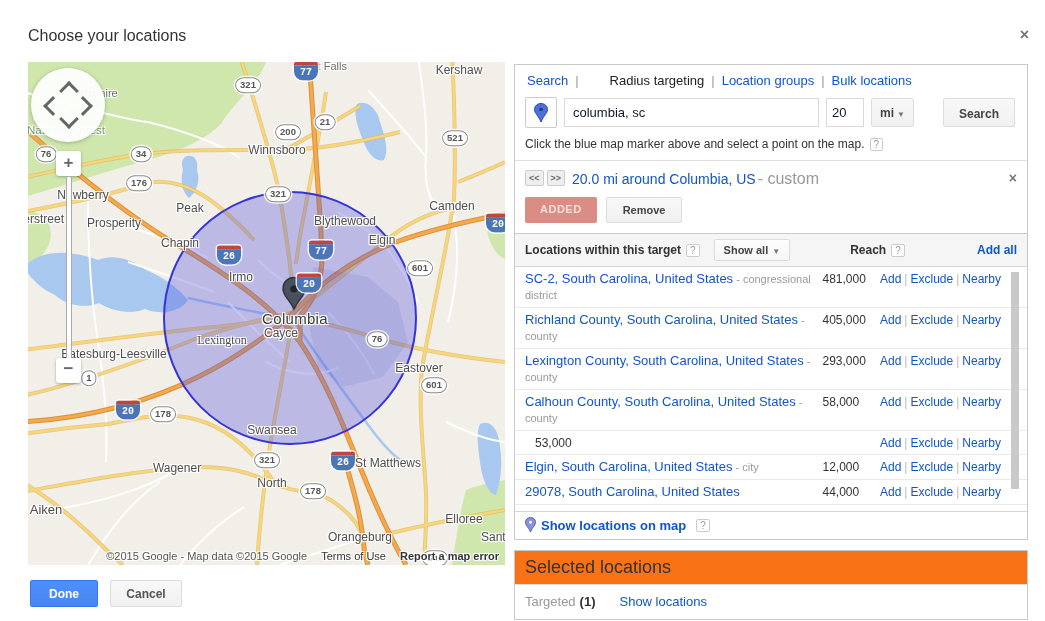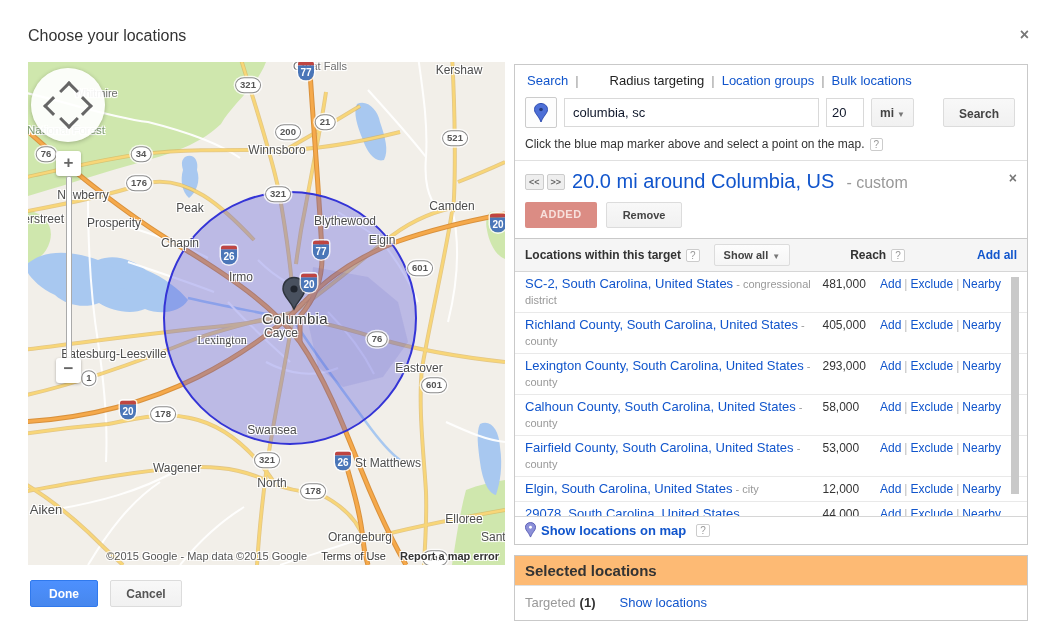--- a/index.html
+++ b/index.html
@@ -15,21 +15,21 @@
   .map svg{position:absolute;left:0;top:0;}
   .mlabel{position:absolute;transform:translate(-50%,-50%);font-size:12px;color:#4d4d4d;white-space:nowrap;
     text-shadow:-1px -1px 0 #fff,1px -1px 0 #fff,-1px 1px 0 #fff,1px 1px 0 #fff,0 1px 2px #fff;}
   .mlabel.big{font-size:15px;color:#3a3a3a;letter-spacing:.3px;}
   .mlabel.med{font-size:13px;}
   .mlabel.small{font-size:11px;color:#6f6f6f;}
   .mlabel.forest{color:#7d9b70;font-size:11.5px;}
   .sh{position:absolute;transform:translate(-50%,-50%);font-size:9.5px;font-weight:bold;line-height:1;}
   .sh.us{background:#fff;border:1px solid #8a8a8a;border-radius:9px/8px;padding:2px 4px;color:#555;
          box-shadow:0 0 0 1.5px rgba(255,255,255,.8);}
-  .sh.i{width:16px;border-radius:3px 3px 9px 9px;overflow:hidden;box-shadow:0 0 0 1.5px rgba(255,255,255,.8);}
+  .sh.i{width:24px;border-radius:3px 3px 9px 9px;overflow:hidden;box-shadow:0 0 0 1.5px rgba(255,255,255,.8);font-family:Liberation Mono, monospace;}
   .sh.i .band{display:block;height:4px;background:#bf4541;}
   .sh.i .num{display:block;background:#4a76b8;color:#fff;text-align:center;padding:2px 0 3px;font-size:10px;}
   .pan{position:absolute;left:3px;top:6px;width:74px;height:74px;border-radius:50%;background:rgba(255,255,255,.92);
        box-shadow:0 1px 4px rgba(0,0,0,.25);cursor:pointer;}
   .chev{position:absolute;width:11px;height:11px;border-top:3px solid #666;border-right:3px solid #666;}
   .chev.up{left:31px;top:16px;transform:rotate(-45deg);}
   .chev.down{left:31px;bottom:16px;transform:rotate(135deg);}
   .chev.left{left:15px;top:31px;transform:rotate(-135deg);}
   .chev.right{right:15px;top:31px;transform:rotate(45deg);}
   .zbtn{position:absolute;left:28px;width:25px;height:25px;background:#fff;border-radius:3px;
@@ -57,21 +57,21 @@
        font-family:"Liberation Sans",sans-serif;}
   .unitbtn{height:29px;line-height:29px;padding:0 8px;box-sizing:border-box;font-size:12px;}
   .unitbtn .car{font-size:8px;color:#777;margin-left:3px;}
   .searchbtn{height:29px;line-height:29px;width:72px;margin-left:22px;font-size:12px;}
   .hint{padding:0 10px 9px;font-size:12px;color:#333;}
   .qm{display:inline-block;font-size:10px;font-weight:normal;color:#999;border:1px solid #ccc;background:#fff;
       padding:0 3px;border-radius:2px;margin-left:5px;cursor:pointer;}
   .target{position:relative;border-top:1px solid #e0e0e0;padding:9px 10px 10px;}
   .navbtn{display:inline-block;background:#eee;border:1px solid #ccc;border-radius:2px;color:#666;
           font-size:9px;font-weight:bold;padding:2px 3px;margin-right:3px;vertical-align:3px;cursor:pointer;}
-  .ttl{font-size:20px;margin:0 12px 0 4px;}
+  .ttl{font-size:14px;margin:0 2px 0 4px;}
   .custom{color:#999;font-size:16px;}
   .tclose{position:absolute;right:10px;top:9px;color:#777;font-weight:bold;font-size:14px;cursor:pointer;}
   .badges{margin-top:9px;display:flex;gap:9px;}
   .added{background:#db8c84;color:#f7e0dc;font-size:11px;font-weight:bold;letter-spacing:.5px;
          padding:6px 15px;border-radius:2px;}
   .removebtn{padding:6px 16px;font-size:11px;}
   .lochead{display:flex;align-items:center;background:#f5f5f5;border-top:1px solid #c9c9c9;
            border-bottom:1px solid #d6d6d6;padding:5px 10px;font-size:12px;font-weight:bold;}
   .showall{margin-left:14px;padding:4px 9px;font-size:11px;background:linear-gradient(#fdfdfd,#f5f5f5);}
   .showall .car{font-size:8px;color:#777;margin-left:4px;}
@@ -80,21 +80,21 @@
   .listwrap{position:relative;height:244px;overflow:hidden;border-bottom:1px solid #d6d6d6;}
   .lrow{display:flex;align-items:flex-start;padding:4px 26px 4px 10px;border-bottom:1px solid #e9e9e9;}
   .lname{width:300px;font-size:13px;line-height:16px;}
   .ltype{color:#999;font-size:11px;}
   .lreach{width:60px;margin-left:10px;font-size:12px;color:#333;padding-top:1px;}
   .lacts{margin-left:auto;font-size:12px;white-space:nowrap;padding-top:1px;}
   .lacts .sep{color:#bbb;margin:0 3px;}
   .thumb{position:absolute;right:8px;top:5px;width:8px;height:217px;background:#c9c9c9;cursor:pointer;}
   .showmap{display:flex;align-items:center;gap:5px;padding:5px 10px 6px;font-size:13px;font-weight:bold;}
   .selbox{margin-top:10px;}
-  .selhead{background:#fdba74;border-bottom:1px solid #e0e0e0;padding:6px 10px;font-size:15px;font-weight:bold;}
+  .selhead{background:#f97316;border-bottom:1px solid #e0e0e0;padding:6px 10px;font-size:18px;font-weight:normal;}
   .selrow{padding:9px 10px 10px;font-size:13px;display:flex;gap:24px;align-items:center;}
   .tgt-label{color:#999;}
   .tgt-count{color:#333;font-weight:bold;margin-left:4px;}
 
   
   .done{position:absolute;left:30px;top:580px;width:68px;height:27px;border:1px solid #3079ed;border-radius:2px;
         background:linear-gradient(#4d90fe,#4787ed);color:#fff;font-size:12px;font-weight:bold;
         font-family:"Liberation Sans",sans-serif;cursor:pointer;}
   .cancel{position:absolute;left:110px;top:580px;width:72px;height:27px;border:1px solid #dcdcdc;border-radius:2px;
         background:linear-gradient(#f8f8f8,#f1f1f1);color:#555;font-size:12px;font-weight:bold;
@@ -355,21 +355,20 @@
             <div class="lname"><a class="link">Lexington County, South Carolina, United States</a><span class="ltype"> - county</span></div>
             <div class="lreach">293,000</div>
             <div class="lacts"><a class="link">Add</a><span class="sep">|</span><a class="link">Exclude</a><span class="sep">|</span><a class="link">Nearby</a></div>
           </div>
           <div class="lrow">
             <div class="lname"><a class="link">Calhoun County, South Carolina, United States</a><span class="ltype"> - county</span></div>
             <div class="lreach">58,000</div>
             <div class="lacts"><a class="link">Add</a><span class="sep">|</span><a class="link">Exclude</a><span class="sep">|</span><a class="link">Nearby</a></div>
           </div>
           <div class="lrow">
-            <div class="lname"><a class="link">Fairfield County, South Carolina, United States</a><span class="ltype"> - county</span></div>
             <div class="lreach">53,000</div>
             <div class="lacts"><a class="link">Add</a><span class="sep">|</span><a class="link">Exclude</a><span class="sep">|</span><a class="link">Nearby</a></div>
           </div>
           <div class="lrow">
             <div class="lname"><a class="link">Elgin, South Carolina, United States</a><span class="ltype"> - city</span></div>
             <div class="lreach">12,000</div>
             <div class="lacts"><a class="link">Add</a><span class="sep">|</span><a class="link">Exclude</a><span class="sep">|</span><a class="link">Nearby</a></div>
           </div>
           <div class="lrow">
             <div class="lname"><a class="link">29078, South Carolina, United States</a></div>

